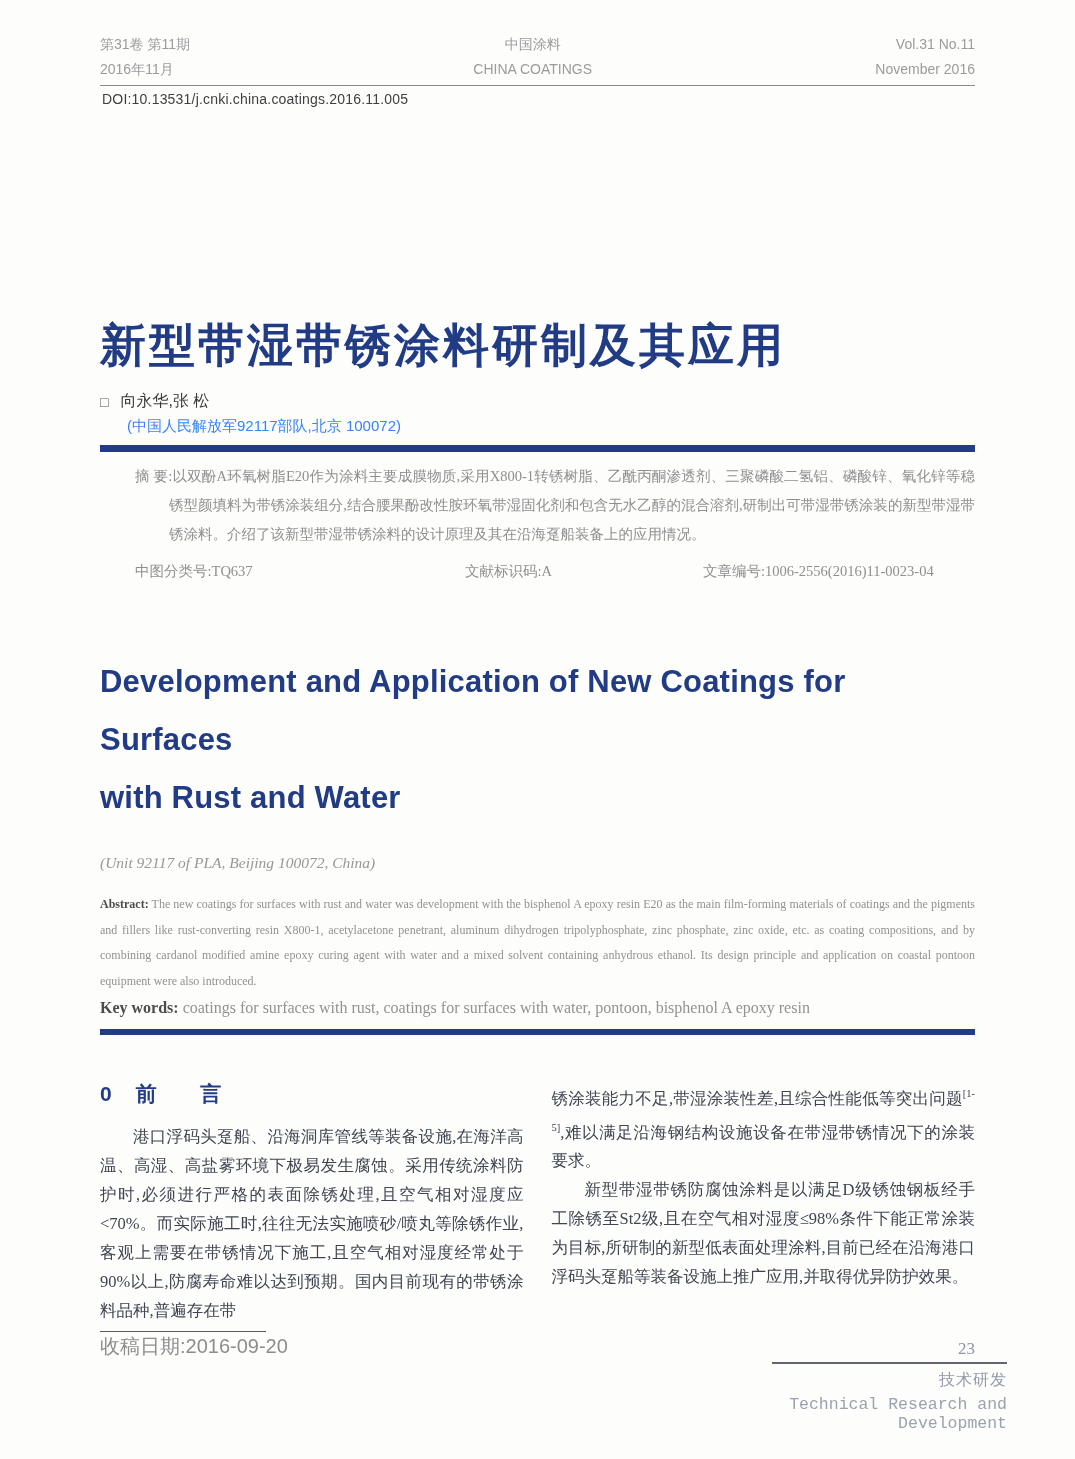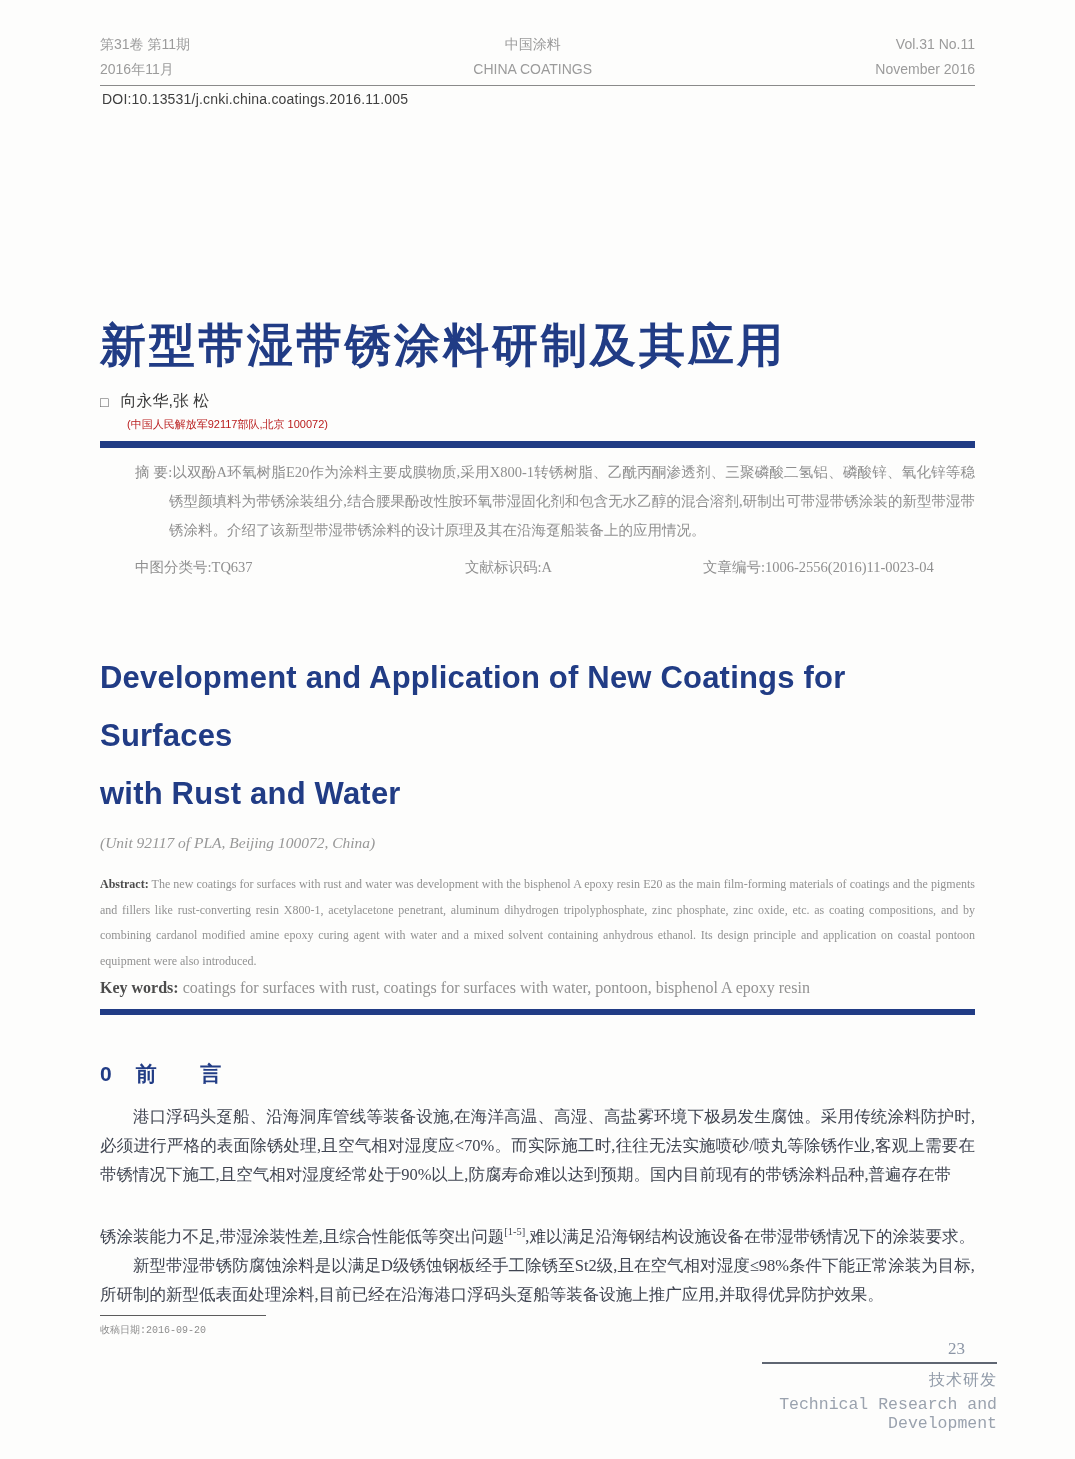--- a/index.html
+++ b/index.html
@@ -19,60 +19,60 @@
   .header { padding-top: 32px; display: flex; justify-content: space-between; color: #9b9b9b; font-size: 14px; line-height: 25px; }
   .header .cell-center { text-align: center; }
   .header .cell-right { text-align: right; }
   .header-rule { border-bottom: 1.5px solid #8a8a8a; margin-top: 3px; }
   .doi-line { font-size: 14px; color: #3f3f3f; padding: 5px 0 0 2px; letter-spacing: 0.2px; }
 
   
   .title-cn { margin-top: 208px; color: #213c85; font-size: 46px; font-weight: 800; letter-spacing: 3px; font-family: "Liberation Sans", sans-serif; }
   .authors-cn { margin-top: 14px; display: flex; align-items: center; font-size: 16px; color: #3a3a3a; }
   .authors-cn .marker { color: #5a5a5a; font-size: 14px; margin-right: 12px; }
-  .affiliation-cn { margin-top: 5px; padding-left: 27px; font-size: 11px; color: #b91c1c; }
+  .affiliation-cn { margin-top: 5px; padding-left: 27px; font-size: 15px; color: #3b82f6; }
   .navy-bar { margin-top: 9px; height: 7px; background: #213c85; }
 
   
   .abstract-cn { margin-top: 10px; padding-left: 35px; font-family: "Liberation Serif", serif; color: #8f8f8f; font-size: 14.5px; line-height: 29px; }
   .abstract-cn .hang { padding-left: 34px; text-indent: -34px; text-align: justify; }
   .abstract-cn .label { color: #8a8a8a; }
   .meta-row { margin-top: 8px; position: relative; height: 24px; font-size: 14.5px; color: #8f8f8f; text-align: center; }
   .meta-row .m1 { position: absolute; left: 0; }
   .meta-row .m2 { position: absolute; left: 330px; }
   .meta-row .m3 { position: absolute; left: 568px; }
 
   
   .title-en { margin-top: 72px; color: #213c85; font-size: 31px; font-weight: 800; line-height: 58px; letter-spacing: 0.2px; }
   .authors-en { margin-top: 12px; font-size: 17px; color: #8f8f8f; }
-  .affiliation-en { margin-top: 11px; font-size: 15.5px; color: #979797; font-style: italic; font-family: "Liberation Serif", serif; }
+  .affiliation-en { margin-top: 27px; font-size: 15.5px; color: #979797; font-style: italic; font-family: "Liberation Serif", serif; }
 
   
   .abstract-en { margin-top: 20px; font-family: "Liberation Serif", serif; font-size: 12px; line-height: 25.5px; color: #929292; text-align: justify; }
   .abstract-en .label { font-weight: bold; color: #4c4c4c; }
   .keywords-en { margin-top: 1px; font-family: "Liberation Serif", serif; font-size: 16px; line-height: 25px; color: #929292; }
   .keywords-en .label { font-weight: bold; color: #4c4c4c; }
   .navy-bar2 { margin-top: 9px; height: 6px; background: #213c85; }
 
   
-  .columns { margin-top: 44px; display: flex; gap: 28px; flex-direction: column; }
+  .columns { margin-top: 44px; display: flex; gap: 28px; }
   .col { flex: 1; font-family: "Liberation Serif", serif; font-size: 16.5px; line-height: 29px; color: #3f4450; text-align: justify; }
   .section-heading { color: #213c85; font-size: 21px; font-weight: 800; font-family: "Liberation Sans", sans-serif; margin-bottom: 14px; }
   .section-heading .num { margin-right: 24px; }
   .section-heading .titl { letter-spacing: 0.9em; }
   .col p.indent { text-indent: 2em; }
   .col sup { font-size: 10.5px; }
 
   
   .footnote { margin-top: 6px; }
   .footnote-rule { width: 166px; border-top: 1.5px solid #5c5c5c; }
-  .footnote .fline { font-size: 10px; line-height: 29px; color: #8d8d8d; font-family: Liberation Mono, monospace; }
+  .footnote .fline { font-size: 20px; line-height: 29px; color: #8d8d8d; font-family: Liberation Sans, sans-serif; }
 
   
-  .footer { position: absolute; right: 78px; bottom: 26px; width: 272px; text-align: right; }
+  .footer { position: absolute; right: 68px; bottom: 26px; width: 272px; text-align: right; }
   .footer .page-num { font-family: "Liberation Serif", serif; font-size: 17px; color: #8b95a5; padding-right: 32px; margin-bottom: 3px; }
   .footer .footer-rule { border-top: 2px solid #5f6672; width: 235px; margin-left: auto; }
   .footer .col-cn { margin-top: 6px; font-size: 16px; color: #909aa8; letter-spacing: 1px; }
   .footer .col-en { margin-top: 4px; font-family: Liberation Mono, monospace; font-size: 16.5px; color: #9aa2ae; }
 </style>
 </head>
 <body>
 
 <div class="page">
   <div class="content">

